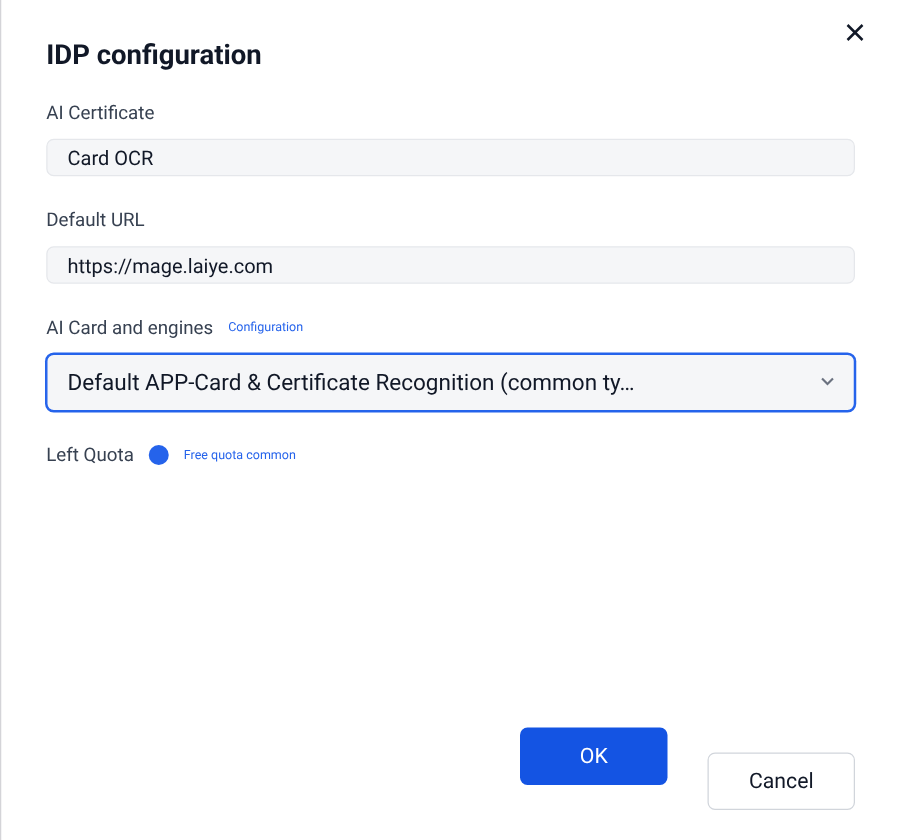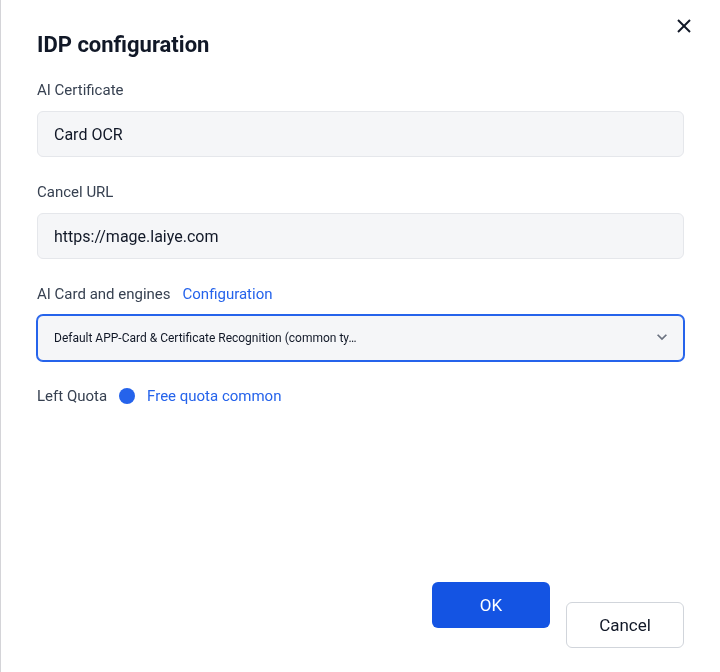--- a/index.html
+++ b/index.html
@@ -42,37 +42,37 @@
   .form-label {
     font-size: 15px;
     color: #374151;
     margin-bottom: 12px;
     display: flex;
     align-items: center;
     gap: 12px;
   }
   .link {
     color: #2563eb;
-    font-size: 15px;
+    font-size: 10px;
     cursor: pointer;
   }
   .info-icon {
     width: 16px;
     height: 16px;
     background: #2563eb;
     border-radius: 50%;
     display: inline-flex;
     align-items: center;
     justify-content: center;
   }
   .info-icon svg { width: 10px; height: 10px; fill: #fff; }
 
   .field {
     width: 100%;
-    height: 46px;
+    height: 30px;
     background: #f5f6f8;
     border: 1px solid #e5e7eb;
     border-radius: 6px;
     padding: 0 16px;
     font-size: 16px;
     color: #111827;
     display: flex;
     align-items: center;
     font-family: inherit;
     outline: none;
@@ -80,21 +80,21 @@
   input.field { cursor: text; }
 
   .select {
     width: 100%;
     height: 46px;
     background: #f5f6f8;
     border: 1px solid #2563eb;
     box-shadow: 0 0 0 1px #2563eb;
     border-radius: 6px;
     padding: 0 40px 0 16px;
-    font-size: 12px;
+    font-size: 18px;
     color: #111827;
     display: flex;
     align-items: center;
     cursor: pointer;
     position: relative;
     white-space: nowrap;
     overflow: hidden;
     text-overflow: ellipsis;
   }
   .select-chevron {
@@ -103,21 +103,21 @@
     top: 50%;
     transform: translateY(-50%);
     color: #6b7280;
   }
   .select-chevron svg { width: 14px; height: 14px; stroke: currentColor; stroke-width: 2; fill: none; }
 
   .dialog-footer {
     margin-top: auto;
     display: flex;
     justify-content: flex-end;
-    gap: 16px;
+    gap: 32px;
   }
   .btn {
     min-width: 118px;
     height: 46px;
     border-radius: 6px;
     font-size: 17px;
     display: inline-flex;
     align-items: center;
     justify-content: center;
     cursor: pointer;
@@ -153,21 +153,21 @@
 
   <div class="form-group">
     <div class="form-label">
       <span>AI Certificate</span>
     </div>
     <input class="field" type="text" value="Card OCR" style="">
   </div>
 
   <div class="form-group">
     <div class="form-label">
-      <span>Cancel URL</span>
+      <span>Default URL</span>
     </div>
     <input class="field" type="text" value="https://mage.laiye.com" style="">
   </div>
 
   <div class="form-group">
     <div class="form-label">
       <span>AI Card and engines</span>
       <span class="link">Configuration</span>
     </div>
     <div class="select">

